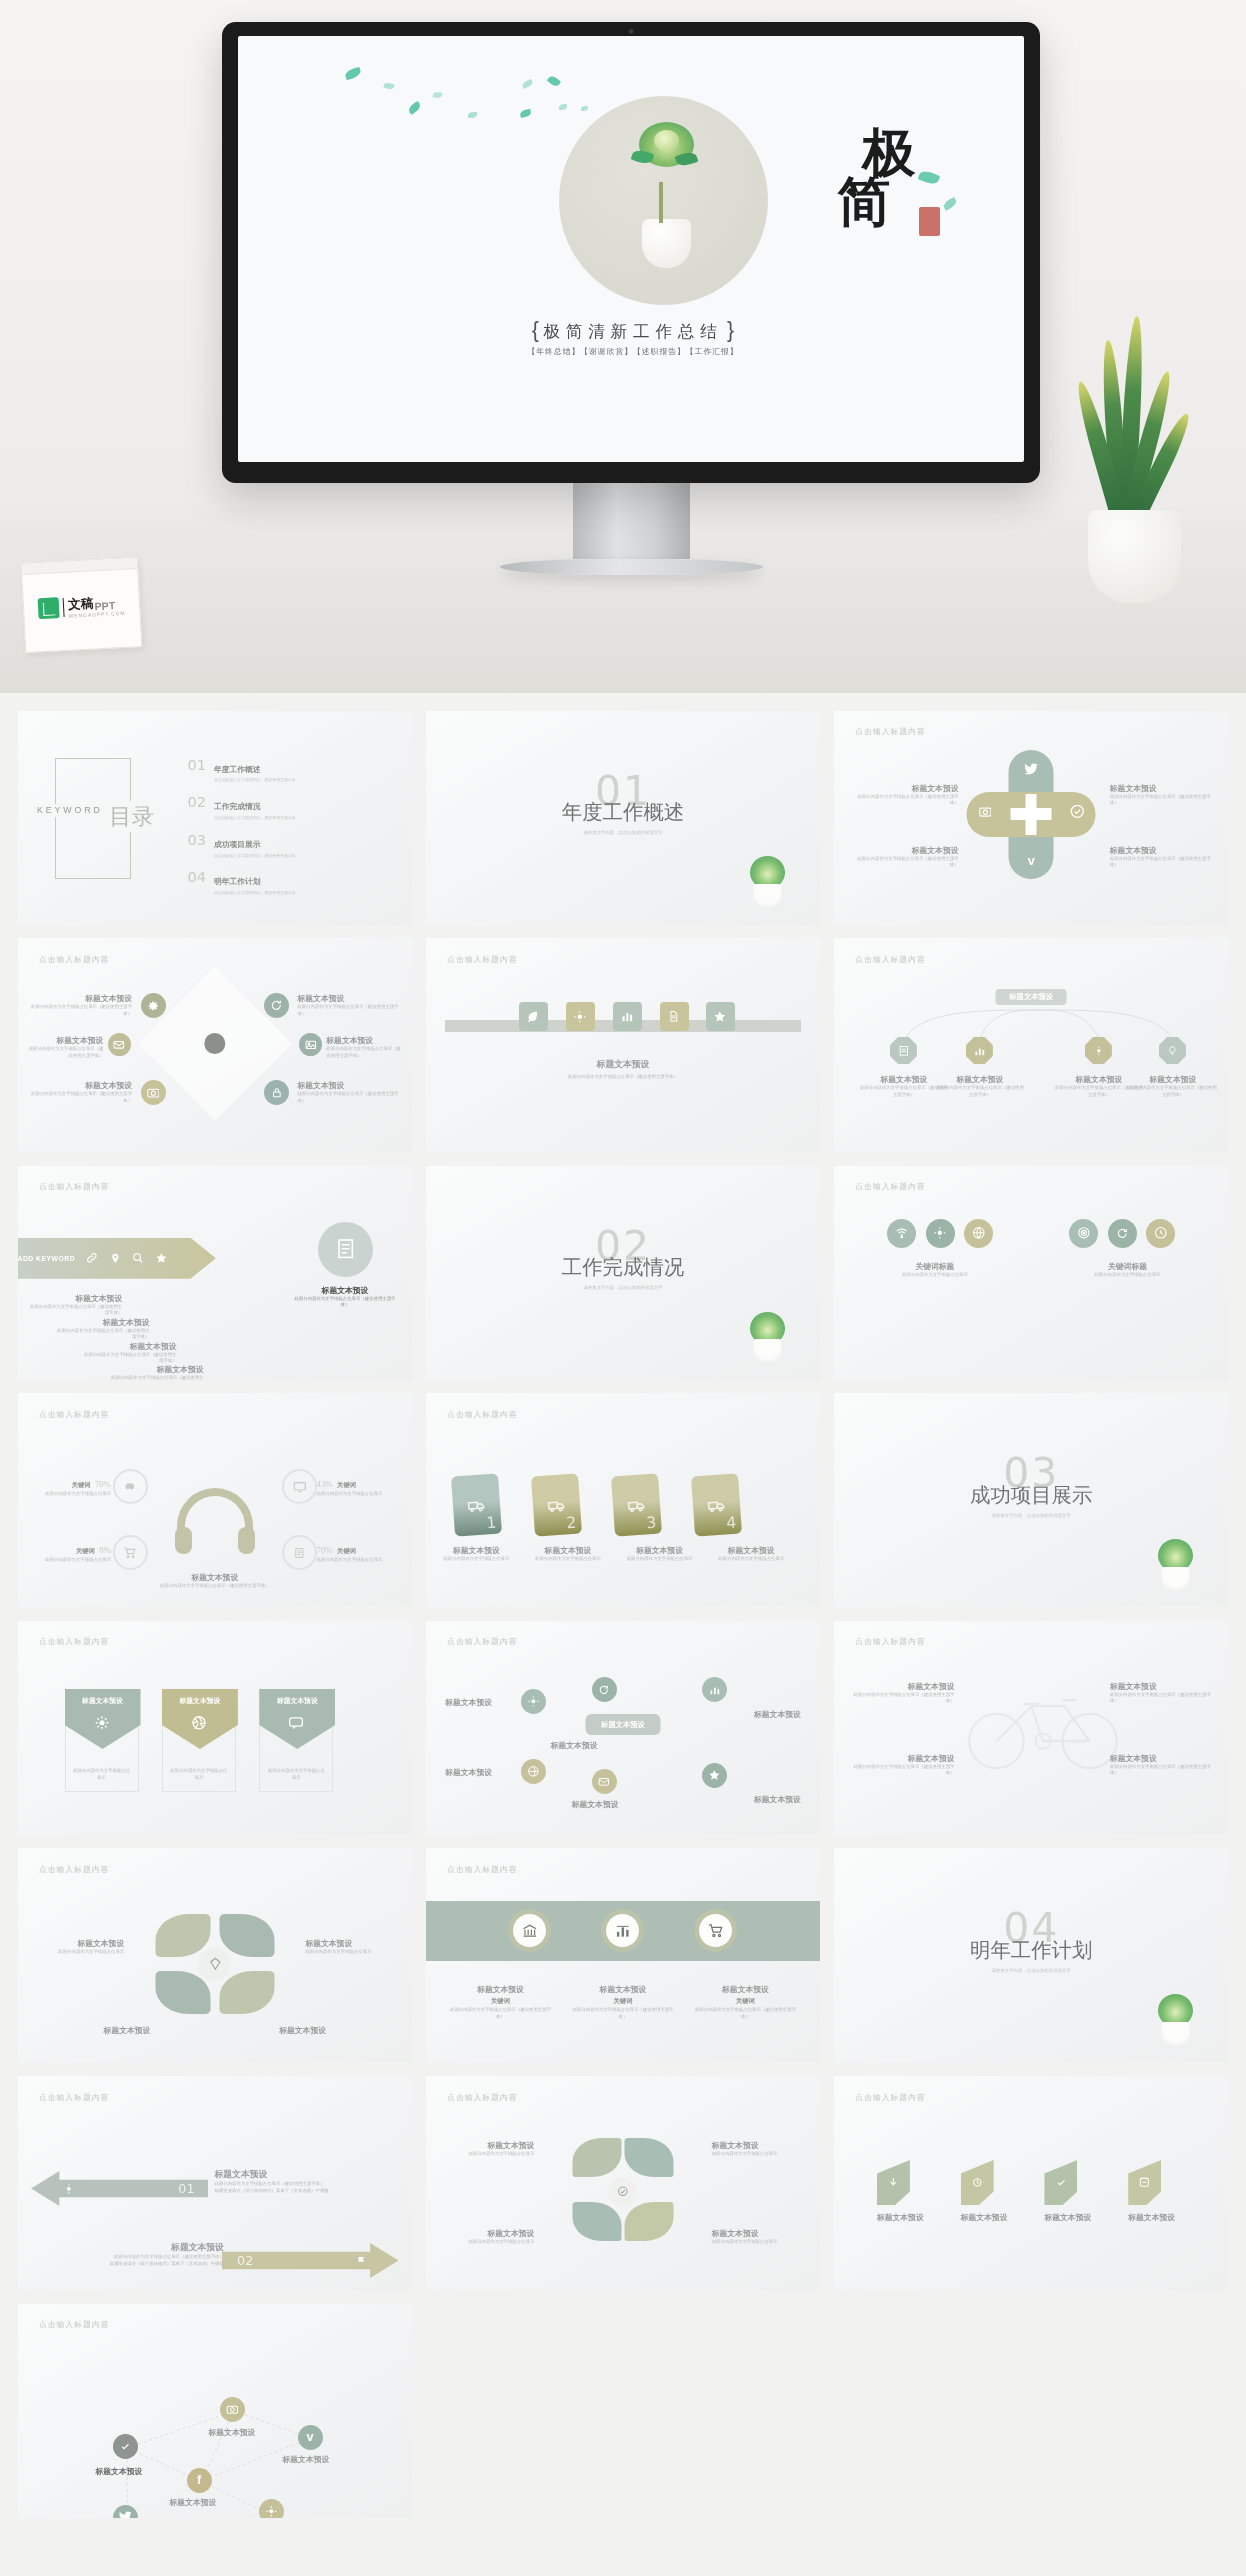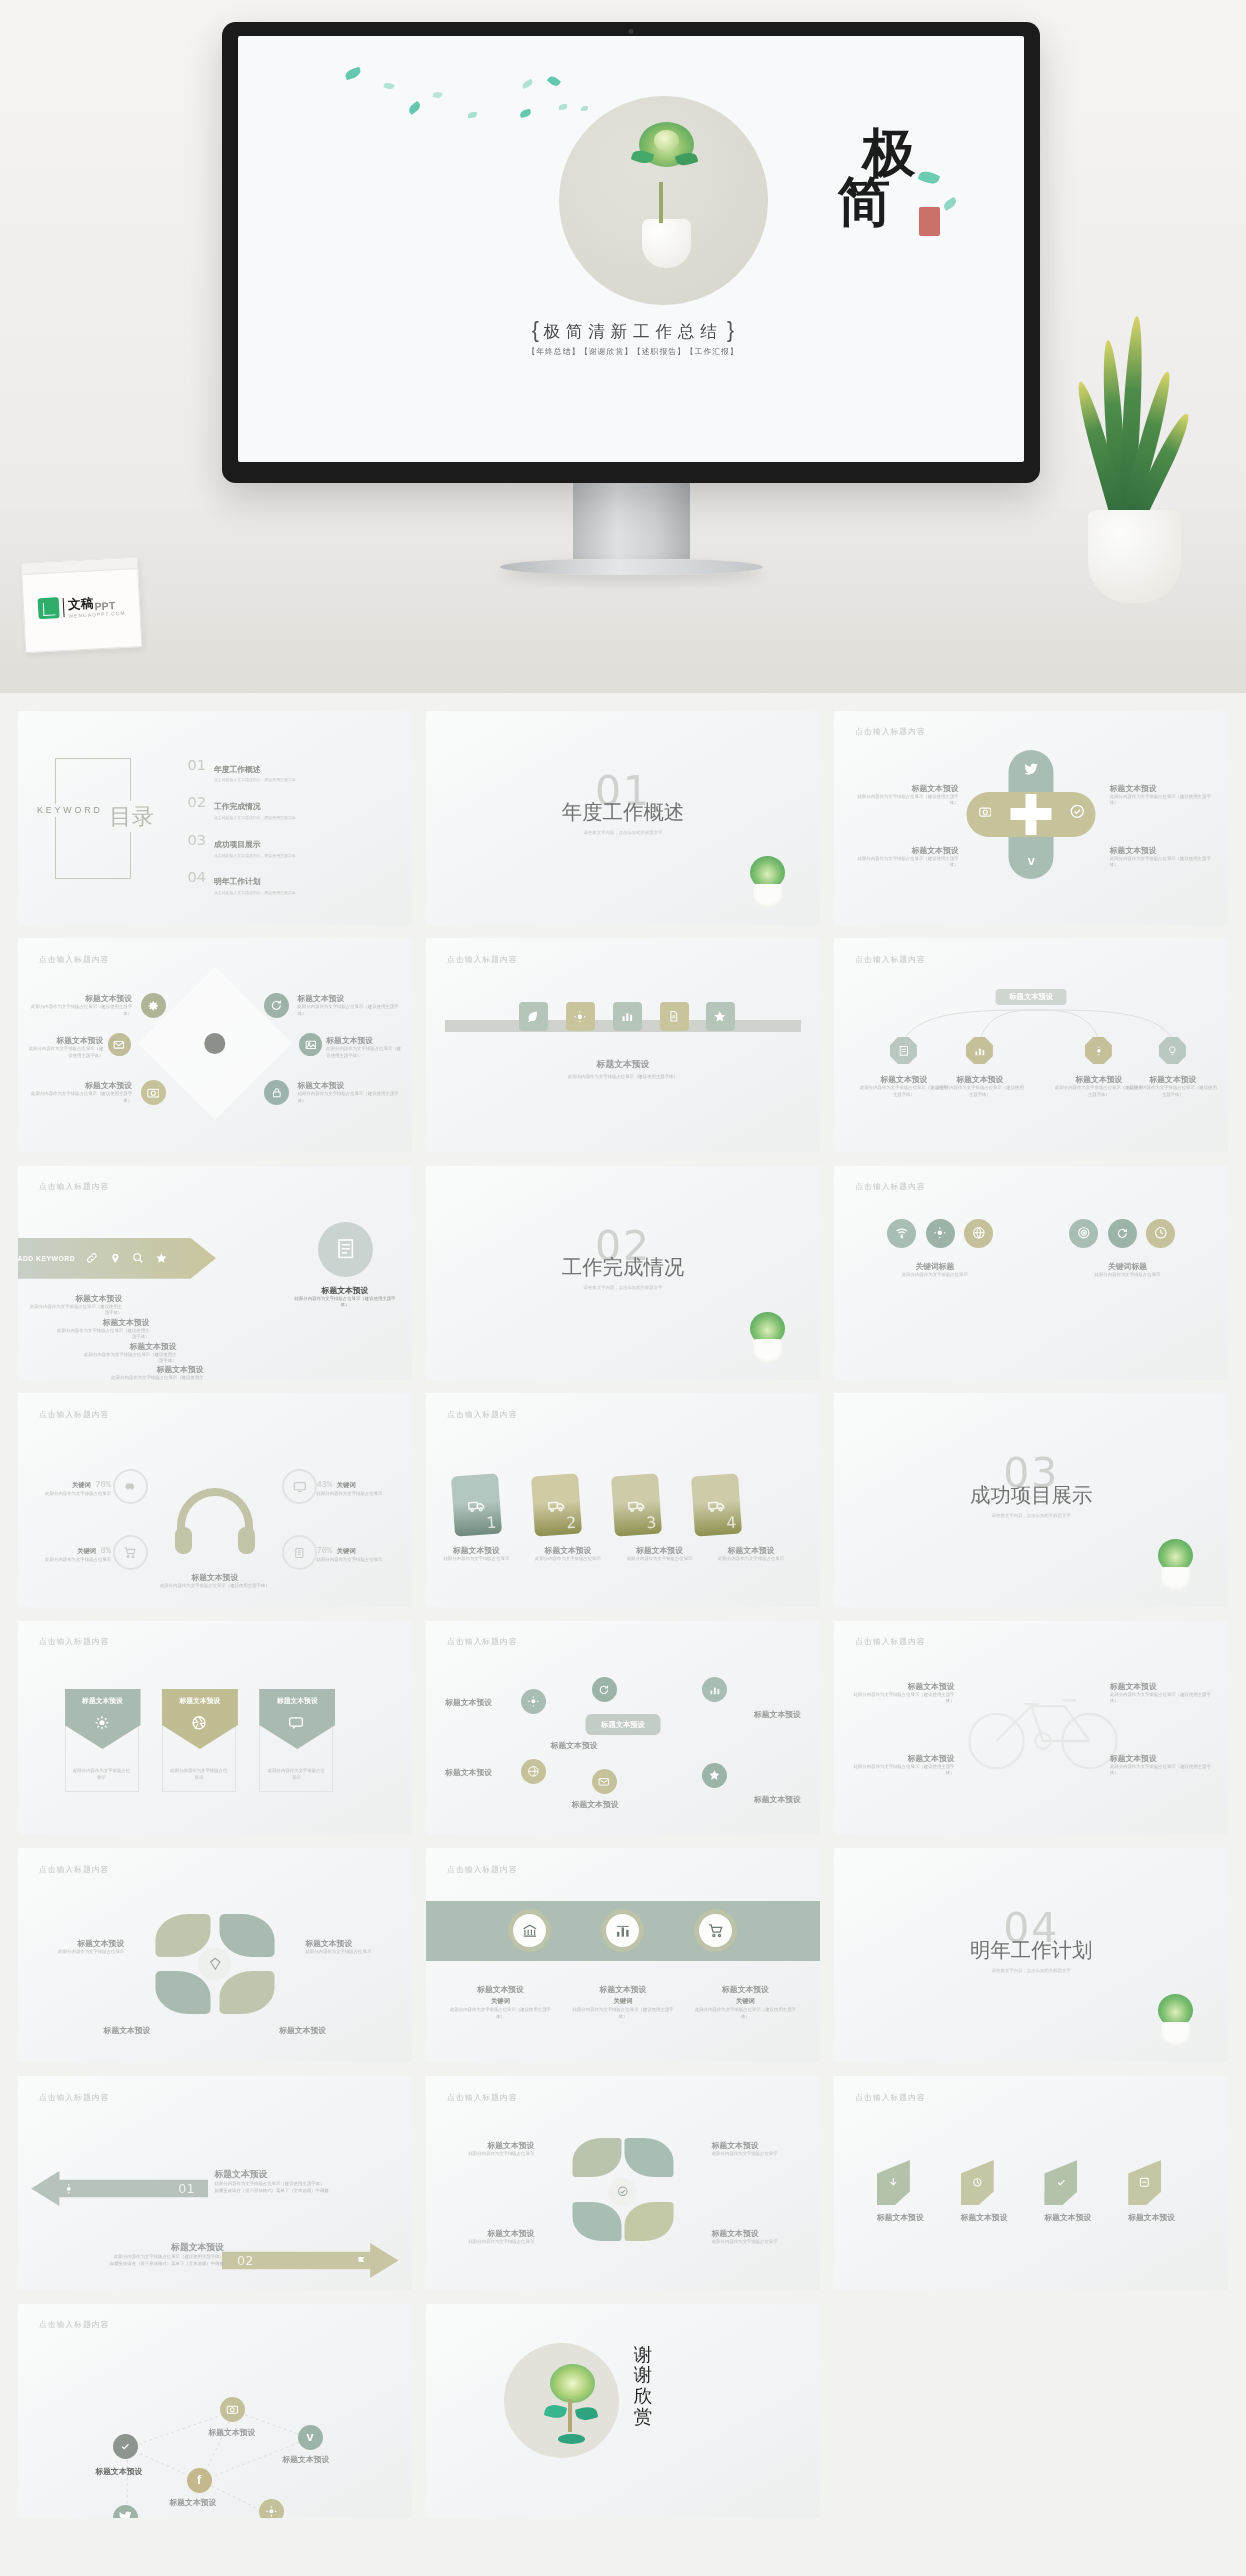--- a/index.html
+++ b/index.html
@@ -103,21 +103,21 @@
   .kw-arrow { position:absolute; left:-13.6px; top:72px; width:212px; height:41px;
     background:linear-gradient(90deg,#c7cfc9,#c9c69d);
     clip-path:polygon(0 0,88% 0,100% 50%,88% 100%,0 100%); display:flex; align-items:center; gap:9.7px; padding-left:13.6px; }
   .kw-lbl { font-size:6.8px; color:#fff; font-weight:bold; letter-spacing:0.5px; }
 
   
   .bigc { position:absolute; border-radius:50%; background:#cbd3d0; display:flex; align-items:center; justify-content:center; }
 
   
   .ring { width:35px; height:35px; border-radius:50%; border:2.9px solid #e0e3e1; display:flex; align-items:center; justify-content:center; }
-  .pc { font-size:8.8px; color:#c9ccc8; font-family:Liberation Mono, monospace; }
+  .pc { font-size:8.8px; color:#c9ccc8; font-family:Liberation Serif, serif; }
   .kwd { font-size:6.3px; color:#8c8f8b; font-weight:bold; }
 
   
   .ncard { width:47px; height:60px; border-radius:5.8px; position:relative; transform:rotate(-4deg);
     display:flex; align-items:center; justify-content:center; }
   .ncard-num { position:absolute; right:4.9px; bottom:1.9px; font-size:15.6px; color:#fff; opacity:.75; font-family:"DejaVu Sans",sans-serif; }
 
   
   .env { width:74px; height:103px; border:1px solid #e1e4e3; position:relative; background:transparent; }
   .env-top { position:absolute; left:-1px; top:-1px; width:76px; height:60px;
@@ -1044,28 +1044,17 @@
           <circle cx="8" cy="8" r="2.6"></circle>
           <path d="M8 1l1.2 2.4H6.8zM8 15l-1.2-2.4h2.4zM1 8l2.4-1.2v2.4zM15 8l-2.4 1.2V6.8z"></path>
         </svg>
       </div>
     <div class="ph-t" style="position:absolute;left:78px;top:162px;color:#6a6d6a;">标题文本预设</div>
     <div class="ph-t" style="position:absolute;left:191px;top:123px;">标题文本预设</div>
     <div class="ph-t" style="position:absolute;left:265px;top:150px;">标题文本预设</div>
     <div class="ph-t" style="position:absolute;left:152px;top:193px;">标题文本预设</div>
   </div>
 
-  <div class="slide">
-    <div class="ty-circle"></div>
-    <div style="position:absolute;left:117px;top:60px;width:60px;height:80px;">
-      <div style="position:absolute;left:7.8px;top:0;width:45px;height:39px;background:radial-gradient(ellipse at 50% 50%,#f0f7cb,#a8cf74 50%,#4aa86a);border-radius:50%;"></div>
-      <div style="position:absolute;left:25px;top:35px;width:3.9px;height:33px;background:#b5a878;"></div>
-      <div style="position:absolute;left:1.9px;top:41px;width:21.4px;height:12.7px;background:#36b58e;border-radius:60% 10% 60% 10%;transform:rotate(14deg);"></div>
-      <div style="position:absolute;left:33px;top:43px;width:21.4px;height:12.7px;background:#2fa37f;border-radius:10% 60% 10% 60%;transform:rotate(-14deg);"></div>
-      <div style="position:absolute;left:15.6px;bottom:0;width:27px;height:9.7px;background:#2fa37f;border-radius:50%;"></div>
-    </div>
-    <div class="ty-text">谢谢欣赏</div>
-  </div>
 
   <div style="height:214px;"></div>
 
 </div>
 
 
 </body></html>

